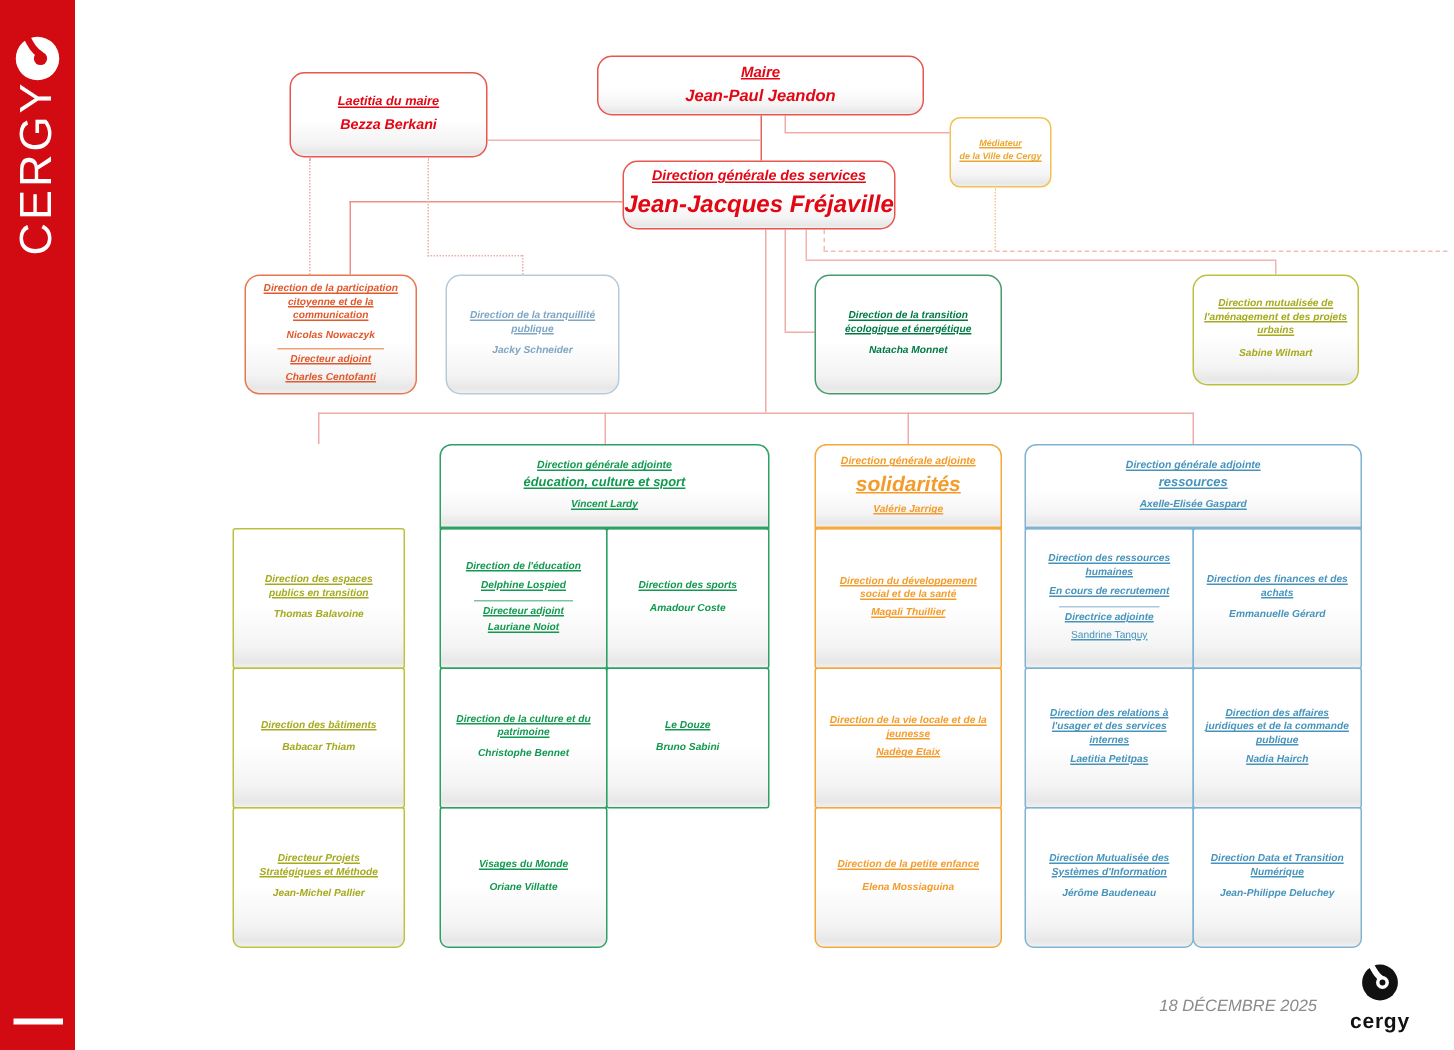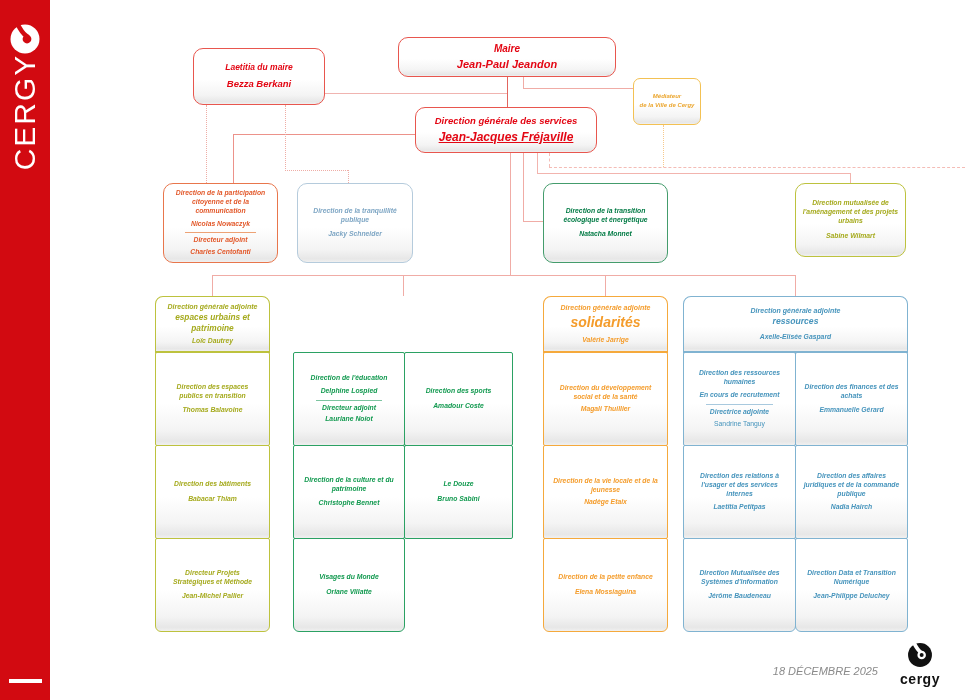--- a/index.html
+++ b/index.html
@@ -16,21 +16,21 @@
       font-weight:bold;font-size:27px;line-height:1.12;letter-spacing:.5px;z-index:2;}
   
   .node,.cell,.hdr{position:absolute;box-sizing:border-box;z-index:2;display:flex;
       flex-direction:column;align-items:center;justify-content:center;text-align:center;
       font-style:italic;font-weight:bold;
       background:linear-gradient(180deg,#ffffff 55%,#f4f4f4 84%,#e7e7e7 96%,#f0f0f0 100%);}
   .node{border-radius:10px;}
   .hdr{border-radius:8px 8px 0 0;}
   .cell{border-radius:2px;}
   .cell.cb{border-radius:2px 2px 6px 6px;}
-  .t{line-height:1.3;}
+  .t{line-height:1.3;text-decoration:underline;}
   .nm{line-height:1.3;margin-top:6px;}
   .sep{height:1px;width:68%;margin:4px auto 3px auto;}
   
   .ln,.lnd,.lnh{position:absolute;z-index:1;}
   .ln{background:#f0aca6;}
   .lnd{border-left:1.4px dotted #eeada6;}
   .lndh{position:absolute;z-index:1;border-top:1.4px dotted #eeada6;}
   .lnh{border-left:1.4px dashed #f4bcb6;}
   .lnhh{position:absolute;z-index:1;border-top:1.4px dashed #f4bcb6;}
   
@@ -85,21 +85,21 @@
     <div class="nm" style="font-size:9.5px;margin-top:5px;">Bezza Berkani</div>
   </div>
 
   <div class="node" style="left:398px;top:37px;width:218px;height:40px;border:1.4px solid #e8564e;color:#e30613;">
     <div class="t" style="font-size:10px;">Maire</div>
     <div class="nm" style="font-size:11px;margin-top:2px;">Jean-Paul Jeandon</div>
   </div>
 
   <div class="node" style="left:415px;top:107px;width:182px;height:46px;border:1.4px solid #e8564e;color:#e30613;">
     <div class="t" style="font-size:9.5px;">Direction générale des services</div>
-    <div class="nm" style="font-size:12px;margin-top:3px;text-decoration:underline;">Jean-Jacques Fréjaville</div>
+    <div class="nm" style="font-size:16px;margin-top:3px;">Jean-Jacques Fréjaville</div>
   </div>
 
   <div class="node" style="left:633px;top:78px;width:68px;height:47px;border:1.3px solid #f3c153;color:#eba62f;border-radius:7px;">
     <div class="t" style="font-size:6px;">Médiateur</div>
     <div class="t" style="font-size:6px;margin-top:1px;">de la Ville de Cergy</div>
   </div>
 
   <div class="node" style="left:163px;top:183px;width:115px;height:80px;border:1.5px solid #e8764c;color:#e2582a;padding:4px;">
     <div class="t" style="font-size:6.8px;">Direction de la participation citoyenne et de la communication</div>
     <div class="nm" style="font-size:6.8px;margin-top:4px;">Nicolas Nowaczyk</div>
@@ -116,38 +116,38 @@
   <div class="node" style="left:543px;top:183px;width:125px;height:80px;border:1.5px solid #449c6c;color:#007a44;padding:4px 8px;">
     <div class="t" style="font-size:6.8px;">Direction de la transition écologique et énergétique</div>
     <div class="nm" style="font-size:6.8px;">Natacha Monnet</div>
   </div>
 
   <div class="node" style="left:795px;top:183px;width:111px;height:74px;border:1.5px solid #bdc23e;color:#a5aa1d;padding:4px 6px;">
     <div class="t" style="font-size:6.8px;">Direction mutualisée de l'aménagement et des projets urbains</div>
     <div class="nm" style="font-size:6.8px;">Sabine Wilmart</div>
   </div>
 
-  <div class="hdr" style="left:155px;top:296px;width:115px;height:57px;border:1.6px solid #bdc23e;border-bottom:2.6px solid #bdc23e;color:#a5aa1d;">
-    <div class="t" style="font-size:7px;">Direction générale adjointe</div>
-    <div class="t" style="font-size:8.3px;margin-top:1px;">espaces urbains et patrimoine</div>
-    <div class="t" style="font-size:6.8px;margin-top:4px;">Loïc Dautrey</div>
-  </div>
   <div class="cell" style="left:155px;top:352px;width:115px;height:94px;border:1.6px solid #bdc23e;color:#a5aa1d;padding:4px 8px;">
     <div class="t" style="font-size:6.8px;">Direction des espaces publics en transition</div>
     <div class="nm" style="font-size:6.8px;">Thomas Balavoine</div>
   </div>
   <div class="cell" style="left:155px;top:445px;width:115px;height:94px;border:1.6px solid #bdc23e;color:#a5aa1d;padding:4px 8px;">
     <div class="t" style="font-size:6.8px;">Direction des bâtiments</div>
     <div class="nm" style="font-size:6.8px;">Babacar Thiam</div>
   </div>
   <div class="cell cb" style="left:155px;top:538px;width:115px;height:94px;border:1.6px solid #bdc23e;color:#a5aa1d;padding:4px 8px;">
     <div class="t" style="font-size:6.8px;">Directeur Projets Stratégiques et Méthode</div>
     <div class="nm" style="font-size:6.8px;">Jean-Michel Pallier</div>
   </div>
 
+  <div class="hdr" style="left:293px;top:296px;width:220px;height:57px;border:1.6px solid #2ba163;border-bottom:2.6px solid #2ba163;color:#11994f;">
+    <div class="t" style="font-size:7px;">Direction générale adjointe</div>
+    <div class="t" style="font-size:8.6px;margin-top:1px;">éducation, culture et sport</div>
+    <div class="t" style="font-size:6.8px;margin-top:6px;">Vincent Lardy</div>
+  </div>
   <div class="cell" style="left:293px;top:352px;width:112px;height:94px;border:1.6px solid #2ba163;color:#11994f;padding:4px 6px;">
     <div class="t" style="font-size:6.8px;">Direction de l'éducation</div>
     <div class="t" style="font-size:6.8px;margin-top:4px;">Delphine Lospied</div>
     <div class="sep" style="background:#7cc4a0;"></div>
     <div class="t" style="font-size:6.8px;">Directeur adjoint</div>
     <div class="t" style="font-size:6.8px;margin-top:3px;">Lauriane Noiot</div>
   </div>
   <div class="cell" style="left:404px;top:352px;width:109px;height:94px;border:1.6px solid #2ba163;color:#11994f;padding:4px 6px;">
     <div class="t" style="font-size:6.8px;">Direction des sports</div>
     <div class="nm" style="font-size:6.8px;">Amadour Coste</div>

